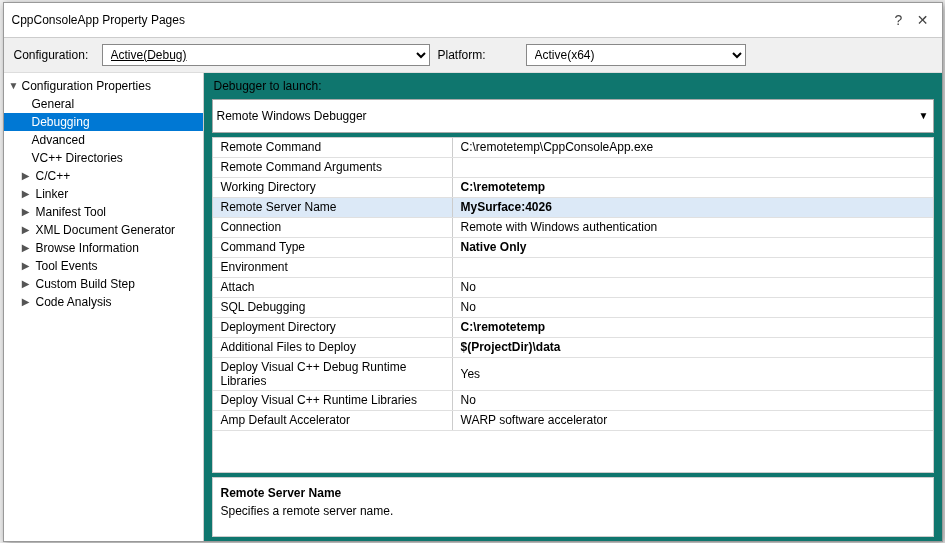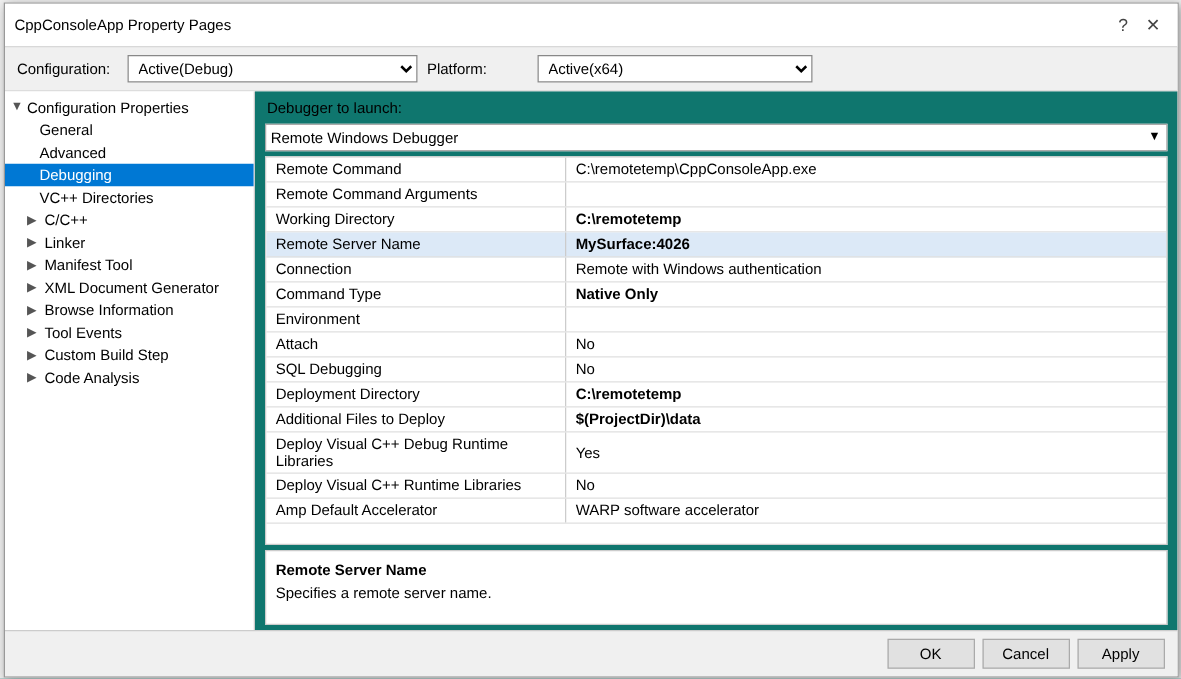--- a/index.html
+++ b/index.html
@@ -66,21 +66,21 @@
     }
     .config-label { color: #000; min-width: 80px; }
     .config-select {
       height: 22px;
       background: #fff;
       border: 1px solid #888;
       font-size: 12px;
       padding: 0 4px;
       cursor: pointer;
     }
-    .config-select-wide { width: 232px; }
+    .config-select-wide { width: 328px; text-decoration: underline; }
     .config-select-platform { width: 220px; }
     .btn-config-mgr {
       height: 22px;
       background: #e1e1e1;
       border: 1px solid #aaa;
       font-size: 12px;
       padding: 0 8px;
       cursor: pointer;
       color: #000;
     }
@@ -259,26 +259,26 @@
   <div class="main-content">
 
     <div class="tree-panel">
       <div class="tree-root">
         <span class="triangle">▼</span>
         <span>Configuration Properties</span>
       </div>
       <div class="tree-item">
         <span>General</span>
       </div>
+      <div class="tree-item selected">
+        <span>Debugging</span>
+      </div>
       <div class="tree-item">
         <span>Advanced</span>
       </div>
-      <div class="tree-item selected">
-        <span>Debugging</span>
-      </div>
       <div class="tree-item">
         <span>VC++ Directories</span>
       </div>
       <div class="tree-item has-child">
         <span class="triangle">▶</span>
         <span>C/C++</span>
       </div>
       <div class="tree-item has-child">
         <span class="triangle">▶</span>
         <span>Linker</span>
@@ -308,21 +308,21 @@
         <span>Code Analysis</span>
       </div>
     </div>
 
     <div class="right-panel">
 
       <div class="debugger-launch-row">
         <span class="debugger-launch-label">Debugger to launch:</span>
       </div>
       <div style="display:flex;align-items:center;margin: 0 8px 4px 8px;">
-        <div class="debugger-dropdown" style="flex:1; display:flex; align-items:center; justify-content:space-between; height:22px; background:#fff; border:1px solid #aaa; padding:0 4px;">
+        <div class="debugger-dropdown" style="flex:1; display:flex; align-items:center; justify-content:space-between; height:34px; background:#fff; border:1px solid #aaa; padding:0 4px;">
           <span>Remote Windows Debugger</span>
           <span style="font-size:10px;">▼</span>
         </div>
       </div>
 
       <div class="properties-grid">
         <div class="prop-row">
           <div class="prop-name">Remote Command</div>
           <div class="prop-value">C:\remotetemp\CppConsoleApp.exe</div>
         </div>
@@ -380,18 +380,13 @@
         </div>
       </div>
 
       <div class="info-panel">
         <div class="info-title">Remote Server Name</div>
         <div class="info-desc">Specifies a remote server name.</div>
       </div>
     </div>
   </div>
 
-  <div class="bottom-bar">
-    <button class="btn-action">OK</button>
-    <button class="btn-action">Cancel</button>
-    <button class="btn-action">Apply</button>
-  </div>
 </div>
 
 </body></html>

